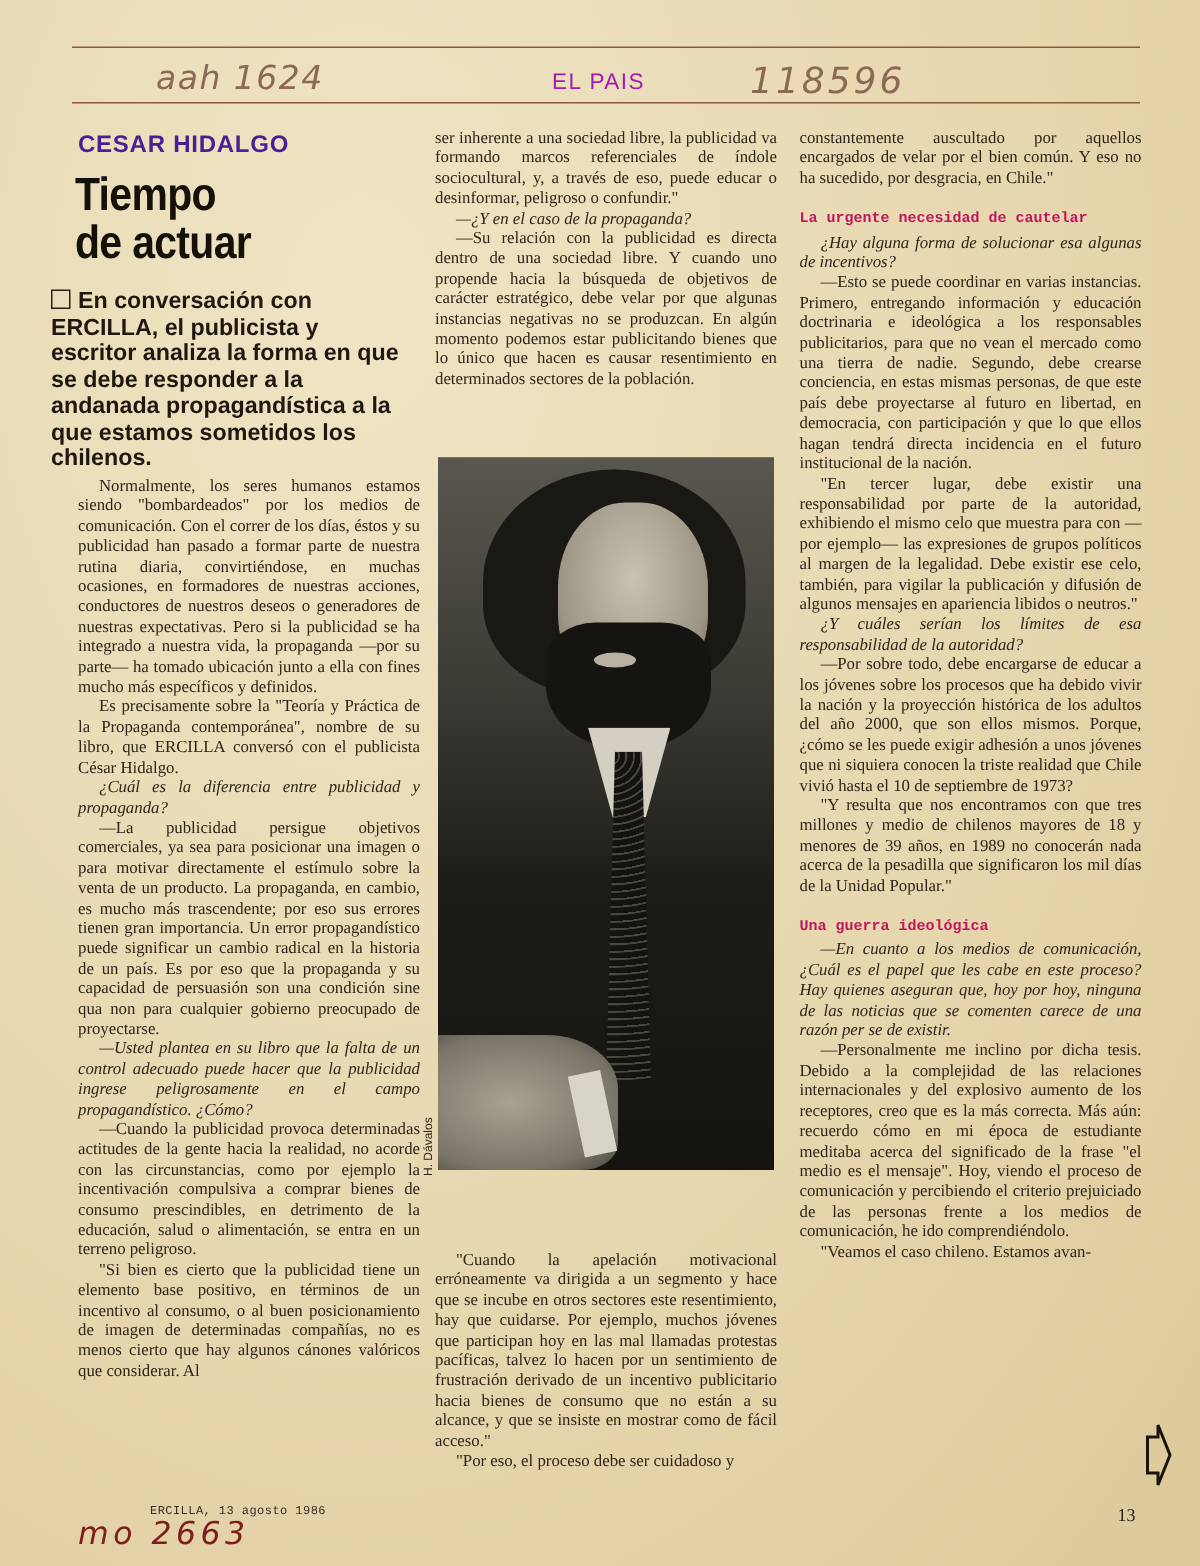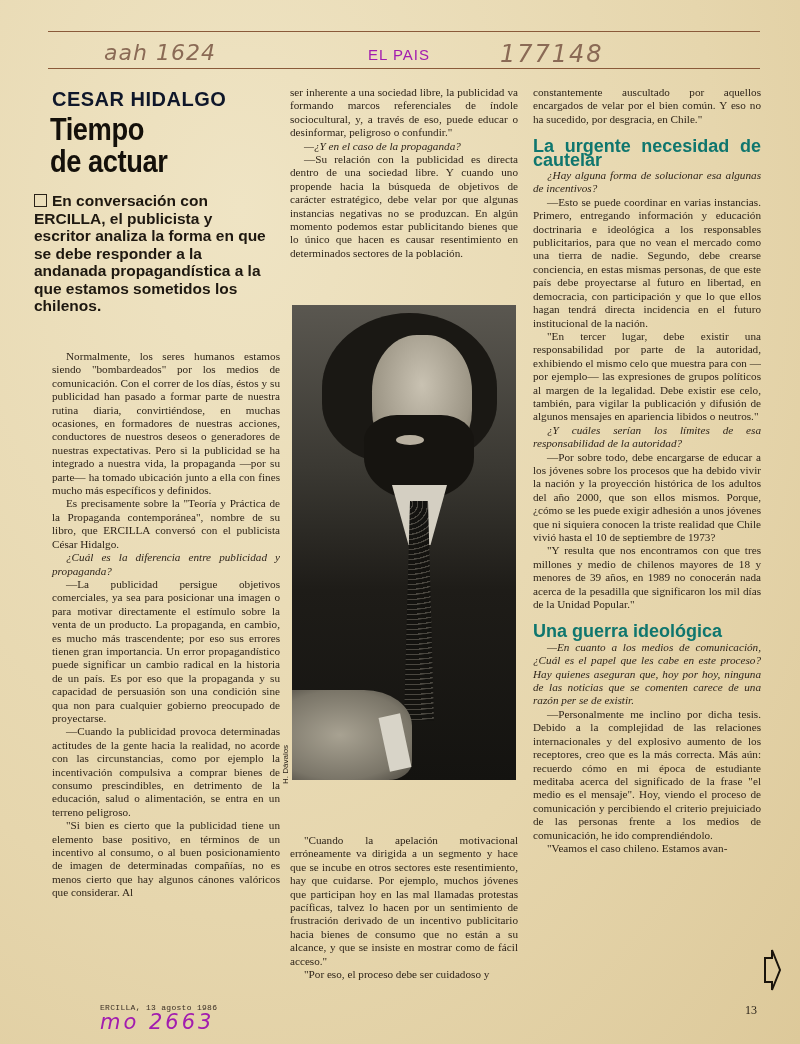--- a/index.html
+++ b/index.html
@@ -16,72 +16,73 @@
   .rule.top { top: 31px; }
   .rule.bot { top: 68px; }
   .hw { position: absolute; font-family: "DejaVu Sans", sans-serif; font-style: italic; color: #8a6a55; font-weight: 300; }
   .hw-left { left: 104px; top: 40px; font-size: 22px; letter-spacing: 1px; }
   .hw-right { left: 500px; top: 40px; font-size: 24px; letter-spacing: 2px; }
   .masthead { position: absolute; left: 368px; top: 46px; font-family: "Liberation Sans", sans-serif; font-size: 15px; letter-spacing: 1px; color: #a21caf; }
 
   .col { position: absolute; font-size: 11.2px; line-height: 13.4px; text-align: justify; color: #2e2419; }
   .col p { margin: 0; text-indent: 14px; }
   .col p.q { font-style: italic; }
-  .col1 { left: 52px; top: 318px; width: 228px; margin-top: 32px; }
+  .col1 { left: 52px; top: 318px; width: 228px; }
   .col2 { left: 290px; top: 86px; width: 228px; }
   .col2b { left: 290px; top: 834px; width: 228px; }
   .col3 { left: 533px; top: 86px; width: 228px; }
 
-  .byline { position: absolute; left: 52px; top: 88px; font-family: "Liberation Sans", sans-serif; font-weight: bold; font-size: 20px; letter-spacing: 0.5px; color: #0f172a; }
+  .byline { position: absolute; left: 52px; top: 88px; font-family: "Liberation Sans", sans-serif; font-weight: bold; font-size: 16px; letter-spacing: 0.5px; color: #4c1d95; }
   .headline { position: absolute; left: 50px; top: 114px; font-family: "Liberation Sans", sans-serif; font-weight: bold; font-size: 31px; line-height: 32px; color: #14100a; transform: scaleX(0.88); transform-origin: left; letter-spacing: -0.5px; }
   .deck { position: absolute; left: 34px; top: 192px; width: 232px; font-family: "Liberation Sans", sans-serif; font-weight: bold; font-size: 15.5px; line-height: 17.5px; color: #1e1810; }
   .deck .box { display: inline-block; width: 11px; height: 11px; border: 1px solid #2a2218; margin-right: 5px; vertical-align: -1px; }
 
-  .subhead { font-family: Liberation Sans, sans-serif; font-weight: bold; font-size: 18px; margin: 14px 0 2px 0; color: #0f766e; text-indent: 0 !important; }
+  .subhead { font-family: Liberation Mono, monospace; font-weight: bold; font-size: 10px; margin: 14px 0 2px 0; color: #be185d; text-indent: 0 !important; }
 
   .photo { position: absolute; left: 292px; top: 305px; width: 224px; height: 475px; background: #1c1a16; overflow: hidden; }
   .photo .bg { position: absolute; inset: 0; background: linear-gradient(180deg, #5a5750 0%, #3a3832 35%, #1e1c18 60%, #141310 100%); }
   .photo .hair { position: absolute; left: 30px; top: 8px; width: 175px; height: 150px; border-radius: 50% 50% 40% 40%; background: #1a1814; }
   .photo .face { position: absolute; left: 80px; top: 30px; width: 100px; height: 125px; border-radius: 45% 45% 40% 40%; background: radial-gradient(ellipse at 50% 40%, #c9c2b2 0%, #9c9585 70%, #6a655a 100%); }
   .photo .beard { position: absolute; left: 72px; top: 110px; width: 110px; height: 85px; border-radius: 30% 30% 50% 50%; background: #161410; }
   .photo .mouth { position: absolute; left: 104px; top: 130px; width: 28px; height: 10px; border-radius: 50%; background: #b8b0a0; }
   .photo .collar { position: absolute; left: 100px; top: 180px; width: 55px; height: 60px; background: #d4cfc2; clip-path: polygon(0 0, 100% 0, 70% 100%, 30% 100%); }
   .photo .tie { position: absolute; left: 112px; top: 196px; width: 30px; height: 220px; background: repeating-radial-gradient(circle at 3px 3px, #4a4740 0 1px, #141310 1.5px 5px); clip-path: polygon(20% 0, 80% 0, 100% 100%, 0 100%); }
   .photo .hand { position: absolute; left: 0; top: 385px; width: 120px; height: 90px; background: radial-gradient(ellipse at 40% 50%, #a8a292 0%, #7a7568 70%, #4a463e 100%); border-radius: 0 40% 20% 0; }
   .photo .cuff { position: absolute; left: 92px; top: 410px; width: 22px; height: 55px; background: #d8d4c8; transform: rotate(-12deg); }
   .credit { position: absolute; left: 281px; top: 702px; font-family: "Liberation Sans", sans-serif; font-size: 8px; color: #2a2218; transform: rotate(-90deg); transform-origin: left top; white-space: nowrap; translate: 0 82px; }
   .caption { position: absolute; left: 308px; top: 784px; width: 208px; font-style: italic; font-size: 11.2px; line-height: 13.5px; text-align: right; color: #3a3024; }
 
   .footer-src { position: absolute; left: 52px; top: 1003px; font-family: Liberation Mono, monospace; font-size: 8px; color: #3a2e24; letter-spacing: 0.3px; margin-left: 48px; }
-  .hw-bottom { position: absolute; left: 52px; top: 1010px; font-family: "DejaVu Sans", sans-serif; color: #a21caf; font-size: 21px; letter-spacing: 3px; font-style: italic; margin-left: 48px; }
+  .hw-bottom { position: absolute; left: 52px; top: 1010px; font-family: "DejaVu Sans", sans-serif; color: #7f1d1d; font-size: 21px; letter-spacing: 3px; font-style: italic; }
   .pagenum { position: absolute; left: 745px; top: 1003px; font-size: 12px; color: #2a2218; }
   .arrow { position: absolute; left: 762px; top: 948px; width: 20px; height: 44px; }
 </style>
 </head>
 <body>
 
 <div class="page">
   <div class="rule top"></div>
   <div class="rule bot"></div>
   <div class="hw hw-left">aah 1624</div>
   <div class="masthead">EL PAIS</div>
-  <div class="hw hw-right">177148</div>
+  <div class="hw hw-right">118596</div>
 
   <div class="byline">CESAR HIDALGO</div>
   <div class="headline">
     <div>Tiempo</div>
     <div>de actuar</div>
   </div>
   <div class="deck"><span class="box"></span><span>En conversación con ERCILLA, el publicista y escritor analiza la forma en que se debe responder a la andanada propagandística a la que estamos sometidos los chilenos.</span></div>
 
   <div class="col col1">
       <p>Normalmente, los seres humanos estamos siendo "bombardeados" por los medios de comunicación. Con el correr de los días, éstos y su publicidad han pasado a formar parte de nuestra rutina diaria, convirtiéndose, en muchas ocasiones, en formadores de nuestras acciones, conductores de nuestros deseos o generadores de nuestras expectativas. Pero si la publicidad se ha integrado a nuestra vida, la propaganda —por su parte— ha tomado ubicación junto a ella con fines mucho más específicos y definidos.</p>
       <p>Es precisamente sobre la "Teoría y Práctica de la Propaganda contemporánea", nombre de su libro, que ERCILLA conversó con el publicista César Hidalgo.</p>
       <p class="q">¿Cuál es la diferencia entre publicidad y propaganda?</p>
       <p>—La publicidad persigue objetivos comerciales, ya sea para posicionar una imagen o para motivar directamente el estímulo sobre la venta de un producto. La propaganda, en cambio, es mucho más trascendente; por eso sus errores tienen gran importancia. Un error propagandístico puede significar un cambio radical en la historia de un país. Es por eso que la propaganda y su capacidad de persuasión son una condición sine qua non para cualquier gobierno preocupado de proyectarse.</p>
+      <p class="q">—Usted plantea en su libro que la falta de un control adecuado puede hacer que la publicidad ingrese peligrosamente en el campo propagandístico. ¿Cómo?</p>
       <p>—Cuando la publicidad provoca determinadas actitudes de la gente hacia la realidad, no acorde con las circunstancias, como por ejemplo la incentivación compulsiva a comprar bienes de consumo prescindibles, en detrimento de la educación, salud o alimentación, se entra en un terreno peligroso.</p>
       <p>"Si bien es cierto que la publicidad tiene un elemento base positivo, en términos de un incentivo al consumo, o al buen posicionamiento de imagen de determinadas compañías, no es menos cierto que hay algunos cánones valóricos que considerar. Al</p>
     </div>
   <div class="col col2">
       <p style="text-indent: 0px;">ser inherente a una sociedad libre, la publicidad va formando marcos referenciales de índole sociocultural, y, a través de eso, puede educar o desinformar, peligroso o confundir."</p>
       <p class="q">—¿Y en el caso de la propaganda?</p>
       <p>—Su relación con la publicidad es directa dentro de una sociedad libre. Y cuando uno propende hacia la búsqueda de objetivos de carácter estratégico, debe velar por que algunas instancias negativas no se produzcan. En algún momento podemos estar publicitando bienes que lo único que hacen es causar resentimiento en determinados sectores de la población.</p>
     </div>
 
   <div class="photo">

